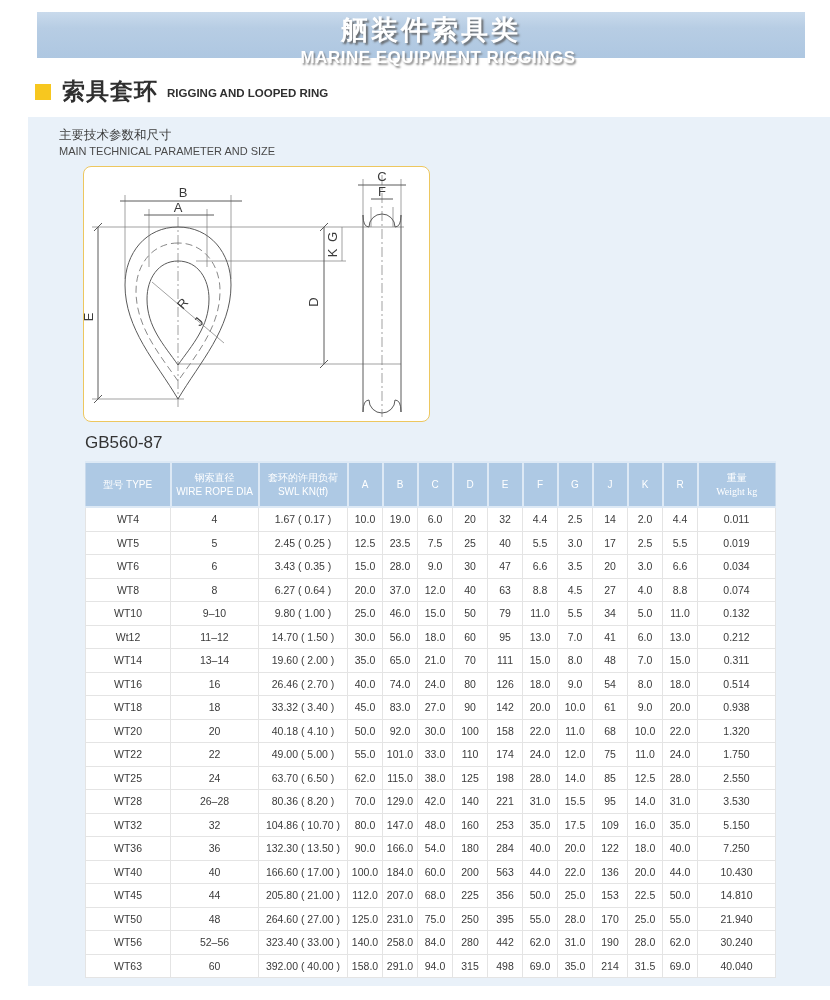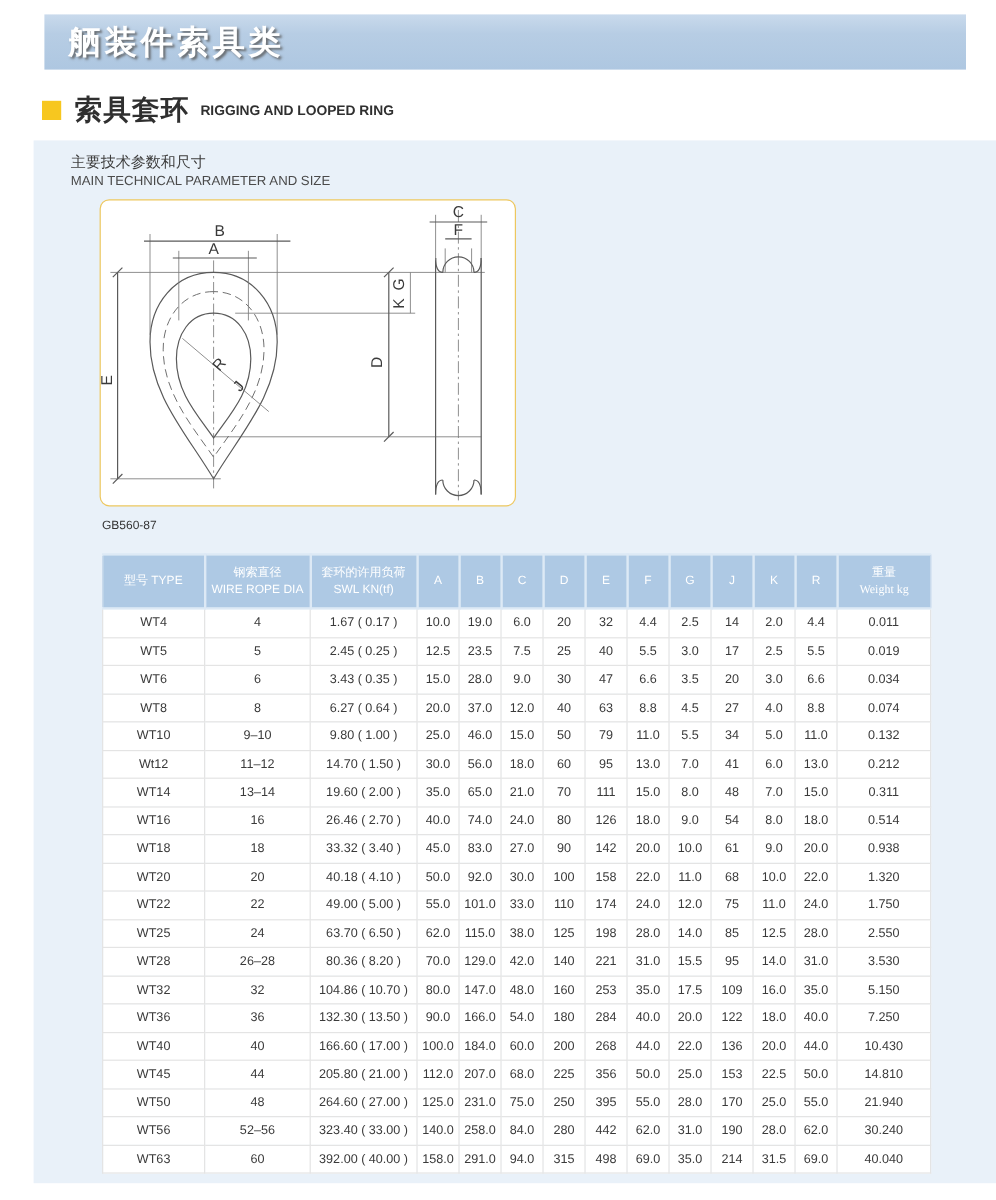--- a/index.html
+++ b/index.html
@@ -1,21 +1,21 @@
 <!DOCTYPE html>
 <html><head>
 <meta charset="utf-8">
 <style>
   html,body{margin:0;padding:0;background:#ffffff;}
   body{width:830px;height:1000px;position:relative;font-family:"Liberation Sans",sans-serif;overflow:hidden;}
 
   
   .banner{position:absolute;left:37px;top:12px;width:768px;height:46px;
     background:linear-gradient(#c9daec 0%,#b7cde4 35%,#aec7e1 100%);
-    display:flex;align-items:center;padding-left:20px;box-sizing:border-box;}
+    display:flex;align-items:center;padding-left:20px;box-sizing:border-box;flex-direction:column;}
   .banner-zh{font-size:27px;font-weight:bold;color:#ffffff;letter-spacing:3px;
     text-shadow:2px 2px 2px rgba(90,90,90,.85);}
   .banner-en{font-size:17px;font-weight:bold;color:#ffffff;margin-left:14px;letter-spacing:.5px;
     text-shadow:1.5px 1.5px 2px rgba(110,110,110,.8);}
 
   
   .section-head{position:absolute;left:35px;top:76px;display:flex;align-items:center;}
   .bullet{width:16px;height:16px;background:#f7c71f;margin-right:11px;flex:0 0 auto;}
   .section-zh{font-size:23px;font-weight:bold;color:#2f2f2f;letter-spacing:1px;}
   .section-en{font-size:11.5px;font-weight:bold;color:#2f2f2f;margin-left:9px;margin-top:3px;}
@@ -30,37 +30,38 @@
   
   .diagram-box{position:absolute;left:55px;top:49px;width:345px;height:254px;background:#ffffff;
     border:1px solid #edc75f;border-radius:8px;}
   .diagram-box svg{display:block;width:100%;height:100%;}
   .dline{stroke:#5a5a5a;stroke-width:1;fill:none;}
   .dthin{stroke:#7a7a7a;stroke-width:.7;fill:none;}
   .ddash{stroke:#6a6a6a;stroke-width:.8;fill:none;stroke-dasharray:7 4;}
   .ddashdot{stroke:#7a7a7a;stroke-width:.7;fill:none;stroke-dasharray:10 3 2 3;}
   .dtext{font-size:13px;fill:#3a3a3a;font-family:"Liberation Sans",sans-serif;}
 
-  .gb-label{position:absolute;left:57px;top:316px;font-size:10px;color:#333333;}
+  .gb-label{position:absolute;left:57px;top:316px;font-size:17px;color:#333333;}
 
   
   .table-wrap{position:absolute;left:57px;top:344px;width:692px;}
   table{border-collapse:collapse;table-layout:fixed;width:690px;}
   thead th{background:#aec9e4;color:#ffffff;font-weight:normal;font-size:10px;height:43px;
     border:2px solid #dde9f5;padding:0 1px;line-height:1.35;}
   thead th:first-child{border-left:1px solid #c9daec;margin-left:34px;}
   thead th:last-child{border-right:1px solid #c9daec;font-family:Liberation Serif, serif;}
   tbody td{background:#ffffff;color:#3a3a3a;font-size:10.5px;text-align:center;height:22.5px;
     border:1px solid #e4e4e4;padding:0;}
 </style>
 </head>
 <body>
 
 <div class="banner">
   <span class="banner-zh">舾装件索具类</span>
+  <span class="banner-en">MARINE EQUIPMENT RIGGINGS</span>
 </div>
 
 <div class="section-head">
   <span class="bullet"></span>
   <span class="section-zh">索具套环</span>
   <span class="section-en">RIGGING AND LOOPED RING</span>
 </div>
 
 <div class="panel">
 
@@ -444,21 +445,21 @@
             <td>7.250</td>
           </tr>
           <tr>
             <td>WT40</td>
             <td>40</td>
             <td>166.60 ( 17.00 )</td>
             <td>100.0</td>
             <td>184.0</td>
             <td>60.0</td>
             <td>200</td>
-            <td>268</td>
+            <td>563</td>
             <td>44.0</td>
             <td>22.0</td>
             <td>136</td>
             <td>20.0</td>
             <td>44.0</td>
             <td>10.430</td>
           </tr>
           <tr>
             <td>WT45</td>
             <td>44</td>

